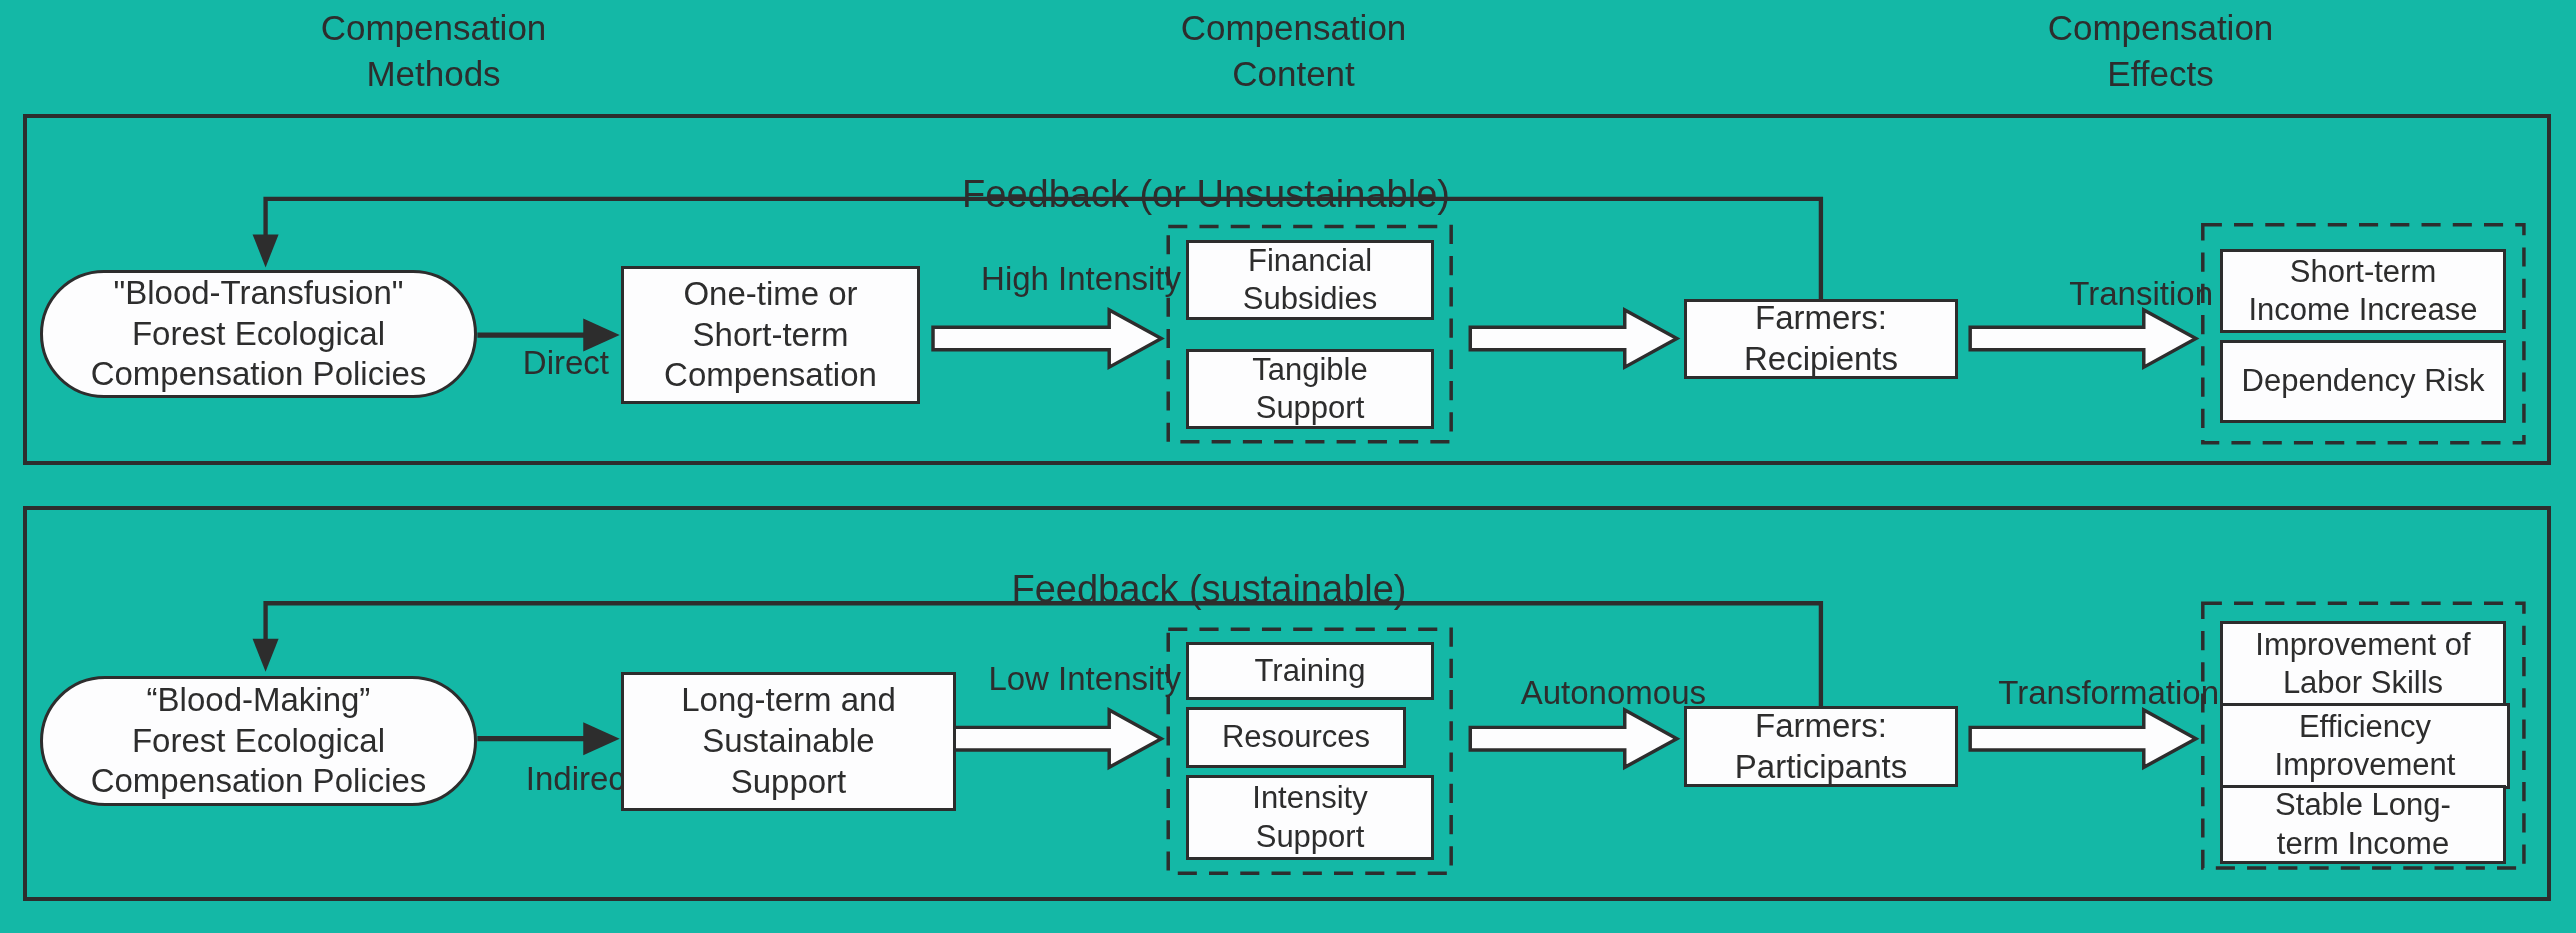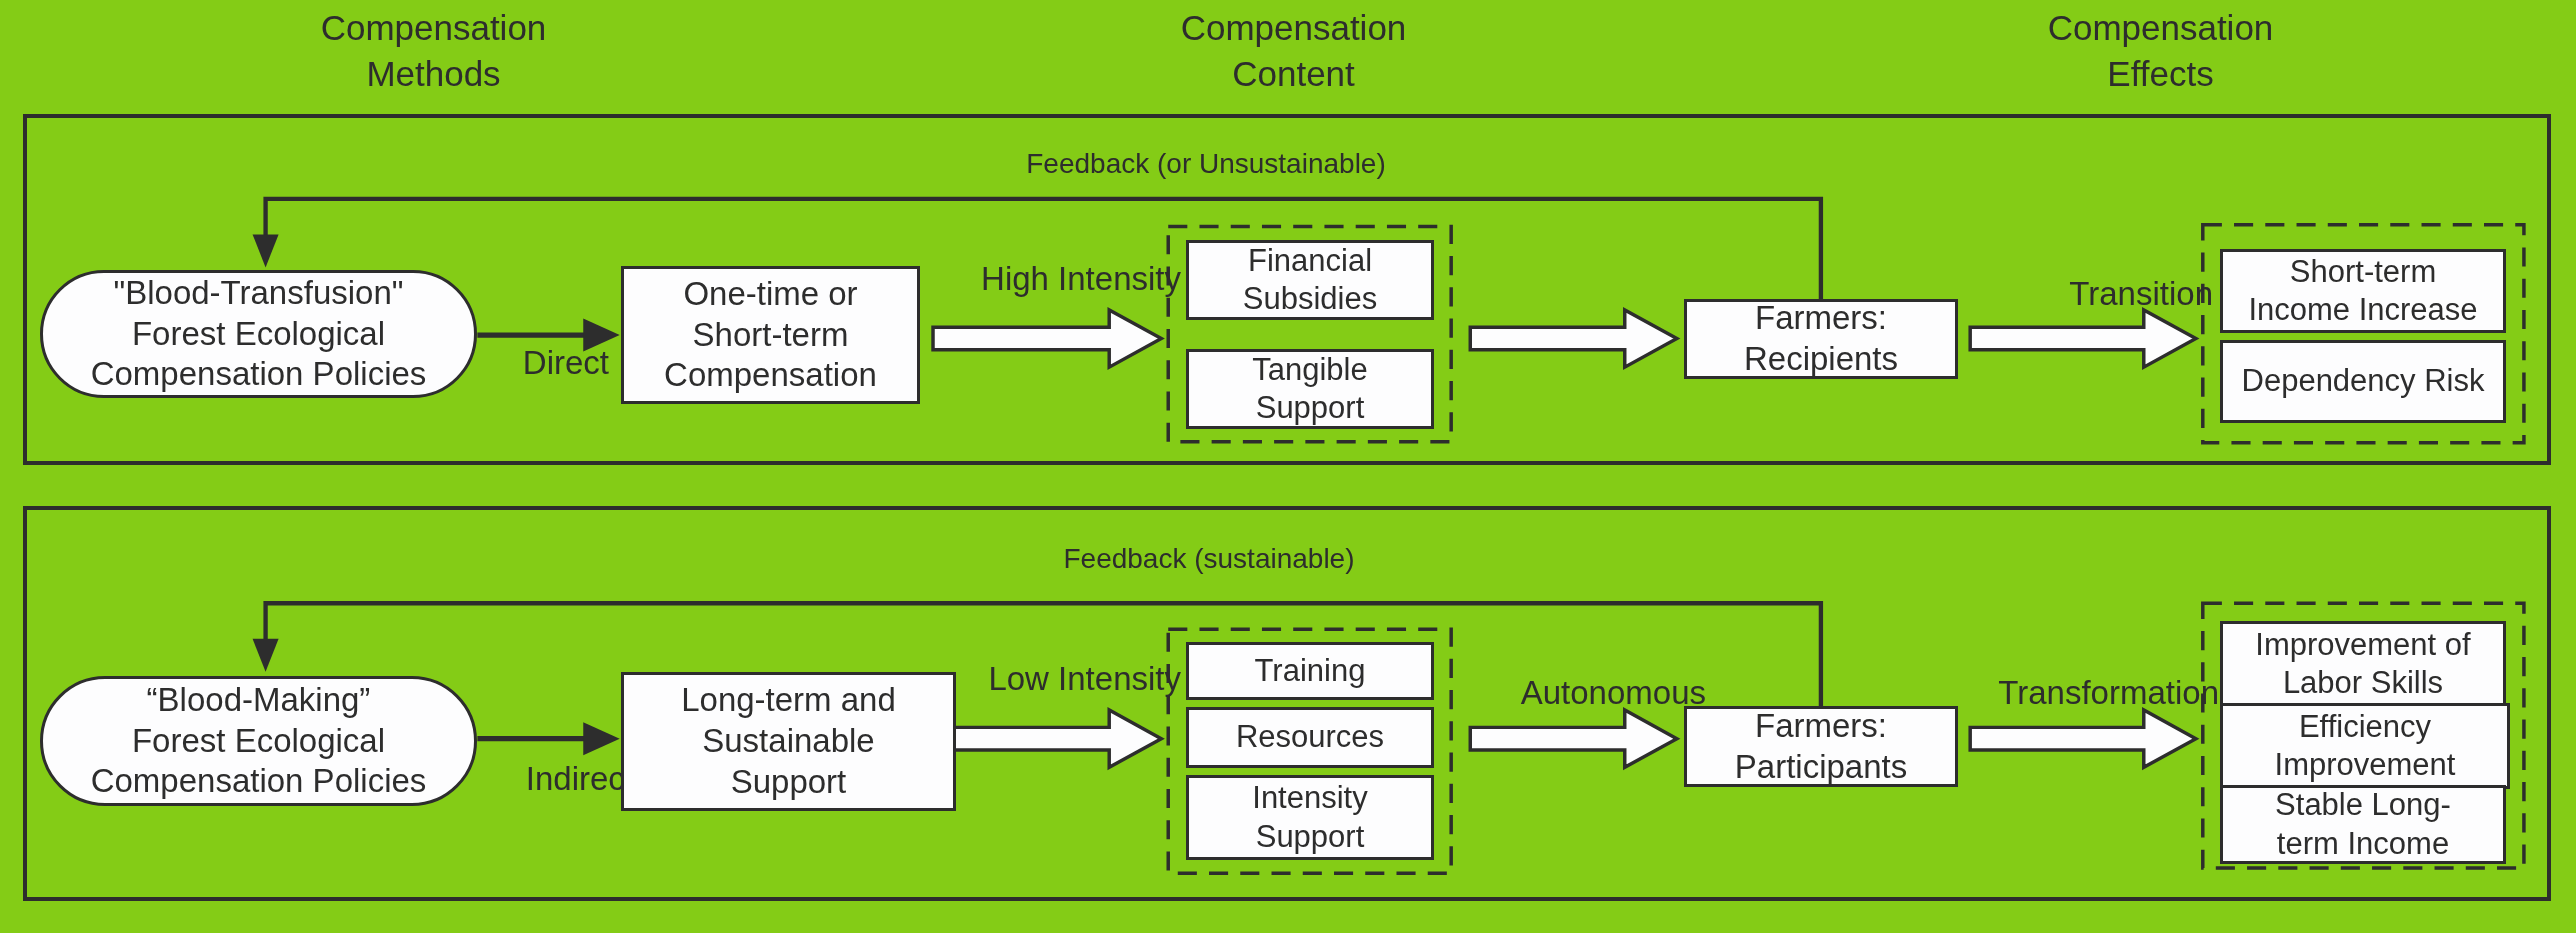--- a/index.html
+++ b/index.html
@@ -1,32 +1,33 @@
 <!DOCTYPE html>
 <html style="font-size:14px"><head>
 <meta charset="utf-8">
 <style>
   html,body{margin:0;padding:0;background:#f6f7f7;}
   #canvas{
     position:relative;width:2576px;height:934px;
-    background:#84cc16;color:#2d2d2d;
+    background:#14b8a6;color:#2d2d2d;
     font-family:"Liberation Sans",sans-serif;
     overflow:hidden;
   }
   .hdr{
     position:absolute;text-align:center;white-space:pre-line;
     font-size:35px;line-height:1.3;color:#2d2d2d;
   }
   .panel{
     position:absolute;border:4.3px solid #2d2d2d;box-sizing:border-box;
     background:transparent;
   }
   .ptitle{
-    position:absolute;text-align:center;font-size:28px;white-space:nowrap;
+    position:absolute;text-align:center;font-size:38px;white-space:nowrap;
     color:#2d2d2d;
+    margin-top:25px;
   }
   .box{
     position:absolute;border:3.5px solid #2d2d2d;box-sizing:border-box;
     background:#fdfdfe;display:flex;align-items:center;justify-content:center;
     text-align:center;white-space:pre-line;font-size:31px;line-height:1.24;
   }
   .f38{font-size:33px;}
   .stadium{border-radius:66px;border-width:3.5px;}
   .albl{
     position:absolute;text-align:right;font-size:33px;white-space:nowrap;
@@ -116,21 +117,21 @@
 
   <div class="albl" style="left:486px;top:760px;width:148px;">Indirect</div>
 
   <div class="box f38" style="left:621px;top:672px;width:335px;height:139px;">Long-term and
 Sustainable
 Support</div>
 
   <div class="albl" style="left:903px;top:660px;width:278px;">Low Intensity</div>
 
   <div class="box" style="left:1186px;top:642px;width:248px;height:58px;">Training</div>
-  <div class="box" style="left:1186px;top:707px;width:248px;height:61px;">Resources</div>
+  <div class="box" style="left:1186px;top:707px;width:220px;height:61px;">Resources</div>
   <div class="box" style="left:1186px;top:775px;width:248px;height:85px;">Intensity
 Support</div>
 
   <div class="albl" style="left:1446px;top:674px;width:260px;">Autonomous</div>
 
   <div class="box f38" style="left:1684px;top:706px;width:274px;height:81px;">Farmers:
 Participants</div>
 
   <div class="albl" style="left:1941px;top:674px;width:278px;">Transformation</div>
 

